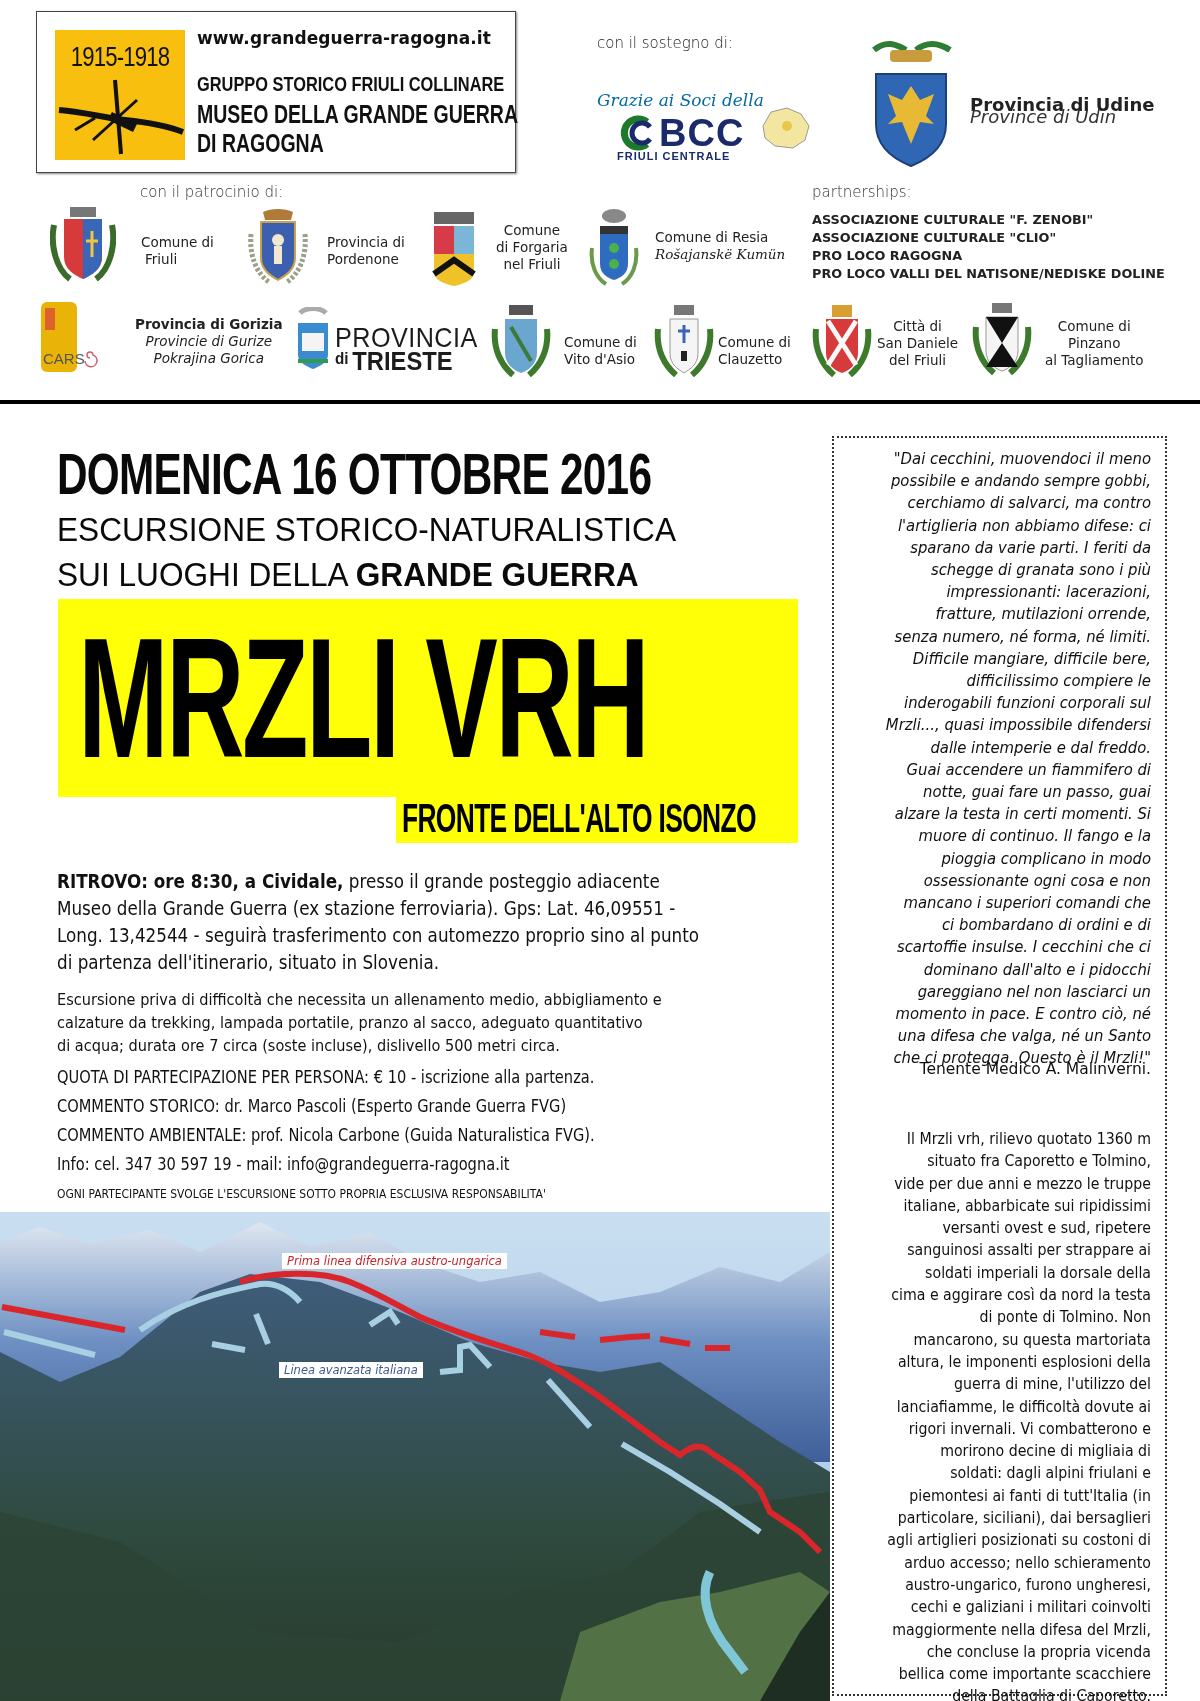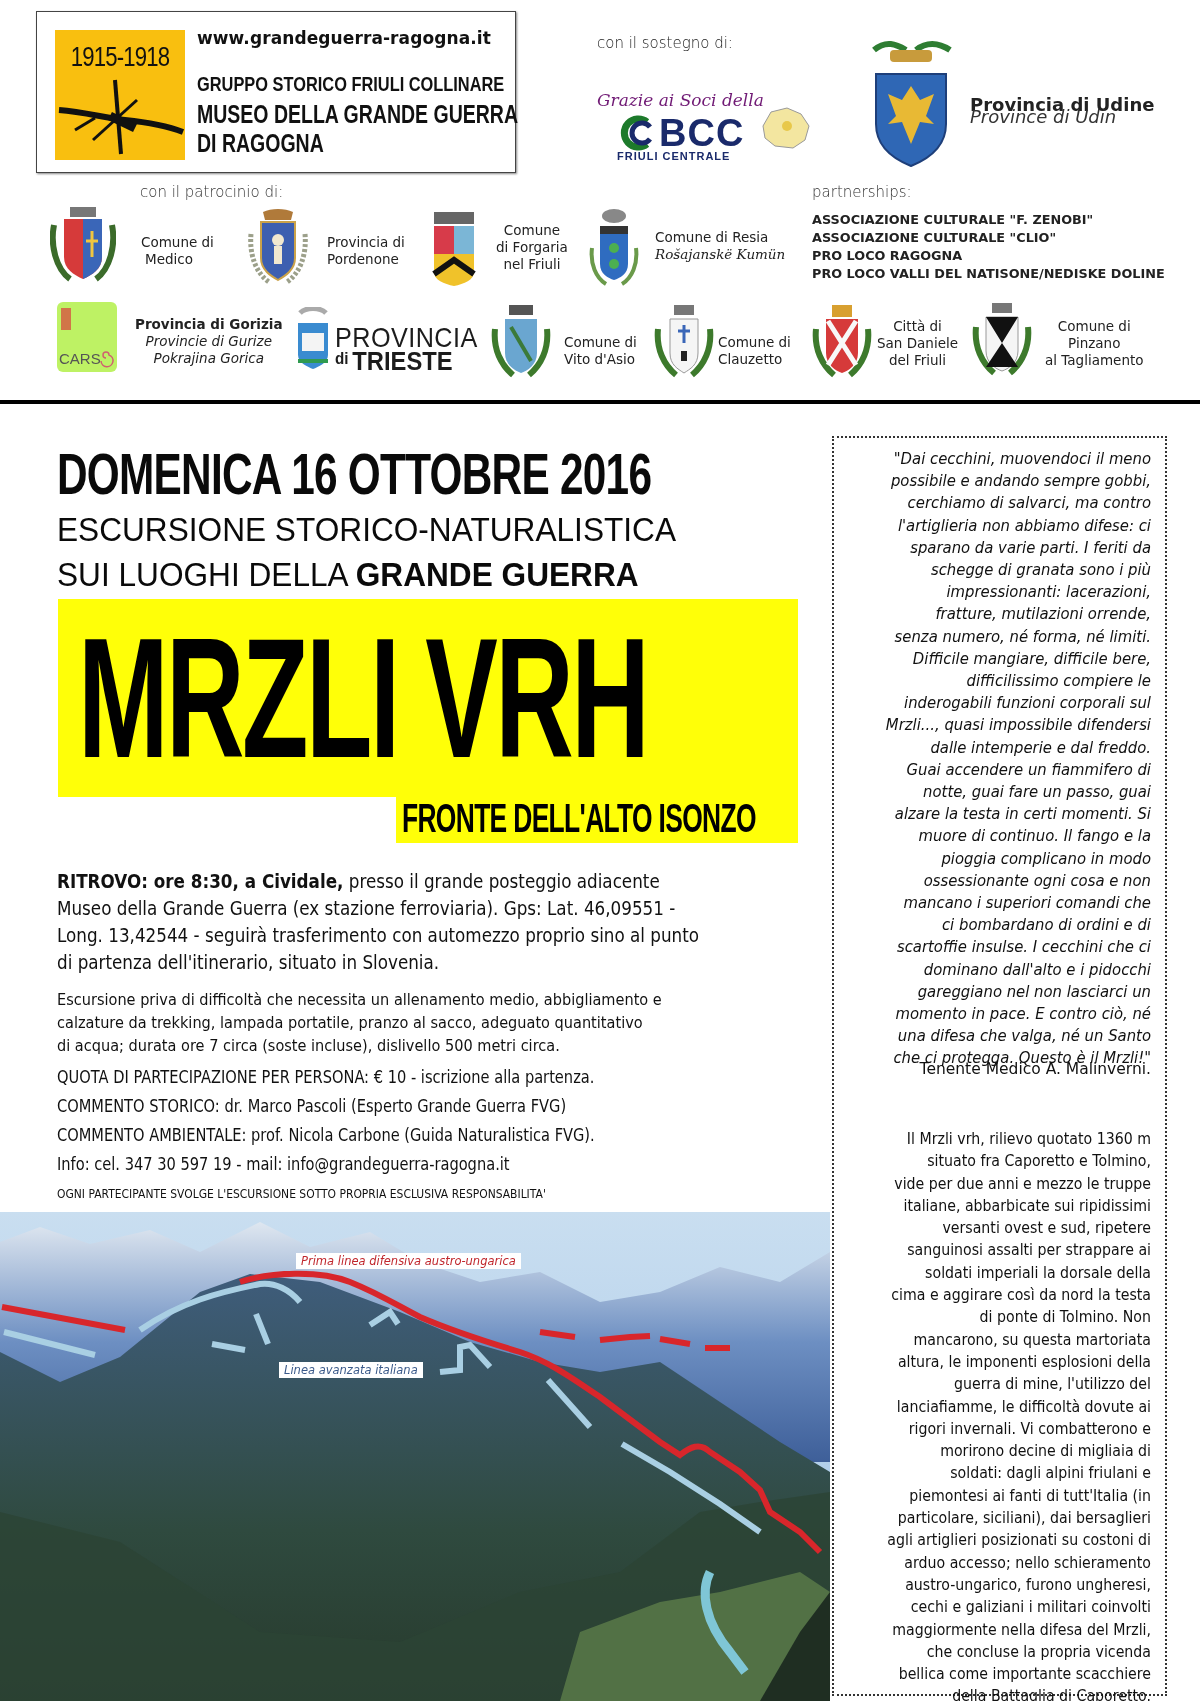--- a/index.html
+++ b/index.html
@@ -13,21 +13,21 @@
   .logo-square { left: 18px; top: 18px; width: 130px; height: 130px; background: #f9bf0f; }
   .logo-years { position: absolute; left: 0; right: 0; top: 12px; text-align: center; font-family: "Liberation Sans Narrow", "Liberation Sans", sans-serif; font-size: 27px; letter-spacing: -1px; color: #111; transform: scaleX(0.82); }
   .logo-wire { position: absolute; left: 0; top: 40px; width: 130px; height: 90px; }
   .site-url { left: 160px; top: 16px; font-size: 17px; font-weight: bold; color: #111; letter-spacing: 0.1px; }
   .org-line { left: 160px; font-family: "Liberation Sans", sans-serif; font-weight: bold; color: #111; transform-origin: left top; transform: scaleX(0.78); white-space: nowrap; }
   .org-1 { top: 60px; font-size: 21px; }
   .org-2 { top: 88px; font-size: 25px; }
   .org-3 { top: 117px; font-size: 25px; }
 
   .support-label { left: 597px; top: 34px; font-size: 15px; color: #222; font-weight: 300; }
-  .bcc-thanks { left: 597px; top: 90px; font-family: "DejaVu Serif", serif; font-style: italic; font-size: 17px; color: #701a75; }
+  .bcc-thanks { left: 597px; top: 90px; font-family: "DejaVu Serif", serif; font-style: italic; font-size: 17px; color: #0369a1; }
   .bcc-logo { left: 592px; top: 112px; width: 200px; height: 56px; margin-left: 25px; }
   .bcc-word { position: absolute; left: 42px; top: 0px; font-family: "Liberation Sans", sans-serif; font-weight: bold; font-size: 38px; color: #1a2a6b; letter-spacing: 1px; }
   .bcc-sub { position: absolute; left: 0; top: 38px; font-family: "Liberation Sans", sans-serif; font-weight: bold; font-size: 11px; color: #1a2a6b; letter-spacing: 1px; }
   .udine-crest { left: 866px; top: 40px; width: 90px; height: 128px; }
   .udine-name { left: 970px; top: 82px; font-size: 18px; font-weight: bold; color: #222; margin-top: 12px; }
   .udine-name-2 { left: 970px; top: 106px; font-size: 18px; font-style: italic; color: #333; }
 
   .patron-label { left: 140px; top: 183px; font-size: 15px; color: #333; font-weight: 300; }
   .partners-label { left: 812px; top: 183px; font-size: 15px; color: #333; font-weight: 300; }
   .partners-list { left: 812px; top: 211px; font-size: 12.8px; font-weight: bold; color: #222; line-height: 18px; white-space: nowrap; }
@@ -63,21 +63,21 @@
   .p-quota { top: 1067px; }
   .p-storico { top: 1096px; }
   .p-ambient { top: 1125px; }
   .p-info { top: 1154px; }
   .p-resp { top: 1186px; font-size: 12.5px; transform: scaleX(0.86); width: 900px; }
 
   
   .photo { left: 0; top: 1212px; width: 830px; height: 489px; overflow: hidden; }
   .photo svg { display: block; }
   .photo-label { position: absolute; background: #ffffff; padding: 1px 5px; font-family: "DejaVu Sans", sans-serif; font-style: italic; font-size: 11.5px; white-space: nowrap; }
-  .label-austro { left: 296px; top: 41px; color: #c0262c; }
+  .label-austro { left: 282px; top: 41px; color: #c0262c; }
   .label-italian { left: 266px; top: 150px; color: #3b5a8a; margin-left: 13px; }
 
   
   .side-box { left: 832px; top: 436px; width: 335px; height: 1260px; border: 2px dotted #333; }
   .quote { position: absolute; left: 6px; right: 14px; top: 10px; text-align: right; font-family: "DejaVu Sans", sans-serif; font-style: italic; font-size: 15.8px; line-height: 22.2px; color: #111; transform-origin: right top; transform: scaleX(0.94); }
   .attribution { position: absolute; right: 14px; top: 622px; font-size: 15.5px; color: #111; }
   .history { position: absolute; left: 6px; right: 14px; top: 690px; text-align: right; font-size: 15.4px; line-height: 22.3px; color: #111; transform-origin: right top; transform: scaleX(0.92); }
 </style>
 </head>
 <body>
@@ -134,21 +134,21 @@
 
 <svg class="crest" style="left:50px;top:205px" width="66" height="80" viewBox="0 0 66 80">
   <rect x="20" y="2" width="26" height="10" fill="#777"></rect>
   <path d="M4 20 C0 40 6 64 20 74 M62 20 C66 40 60 64 46 74" stroke="#3b6b2a" stroke-width="6" fill="none"></path>
   <path d="M14 14 L52 14 L52 52 C52 64 42 70 33 74 C24 70 14 64 14 52 Z" fill="#d63a3a"></path>
   <path d="M33 14 L52 14 L52 52 C52 64 42 70 33 74 Z" fill="#3a66b8"></path>
   <path d="M42 26 L42 52 M36 36 L48 36" stroke="#f0c640" stroke-width="3"></path>
 </svg>
 <div class="crest-label" style="left:141px;top:234px">
   <div>Comune di</div>
-    <div style="padding-left:4px">Medico</div>
+    <div style="padding-left:4px">Friuli</div>
 </div>
 
 <svg class="crest" style="left:245px;top:208px" width="66" height="78" viewBox="0 0 66 78">
   <path d="M18 4 C26 0 40 0 48 4 L46 12 L20 12 Z" fill="#b07a3a"></path>
   <path d="M6 26 C4 48 12 66 24 74 M60 26 C62 48 54 66 42 74" stroke="#9ca08a" stroke-width="5" fill="none" stroke-dasharray="3 2"></path>
   <path d="M16 14 L50 14 L50 50 C50 62 40 68 33 72 C26 68 16 62 16 50 Z" fill="#3d5fb0" stroke="#caa24a" stroke-width="2"></path>
   <circle cx="33" cy="32" r="6" fill="#f2e8cf"></circle>
   <rect x="29" y="38" width="8" height="18" fill="#f2e8cf"></rect>
 </svg>
 <div class="crest-label" style="left:327px;top:234px">
@@ -176,21 +176,21 @@
   <path d="M12 18 L40 18 L40 56 C40 66 32 70 26 72 C20 70 12 66 12 56 Z" fill="#2f6cc0"></path>
   <rect x="12" y="18" width="28" height="8" fill="#333"></rect>
   <circle cx="26" cy="40" r="5" fill="#4caf50"></circle>
     <circle cx="26" cy="56" r="5" fill="#4caf50"></circle>
 </svg>
 <div class="crest-label" style="left:655px;top:229px">
   <div>Comune di Resia</div>
     <div class="it">Rošajanskë Kumün</div>
 </div>
 
-<div class="crest" style="left:57px;top:302px;width:60px;height:70px;background:#bef264;border-radius:6px">
+<div class="crest" style="left:41px;top:302px;width:36px;height:70px;background:#eab308;border-radius:6px">
   <div style="position:absolute;left:4px;top:6px;width:10px;height:22px;background:#d8403c;opacity:0.7"></div>
   <div style="position:absolute;left:2px;top:48px;font-size:15px;color:#555;font-family:'Liberation Sans',sans-serif">CARS</div>
   <svg style="position:absolute;left:40px;top:46px" width="18" height="20" viewBox="0 0 18 20">
       <path d="M9 10 a3 3 0 1 1 3 -3 a6 6 0 1 1 -8 6" stroke="#d06070" fill="none" stroke-width="1.5"></path>
     </svg>
 </div>
 <div class="crest-label center" style="left:135px;top:316px">
   <div style="font-weight:bold">Provincia di Gorizia</div>
   <div style="font-style:italic">Provincie di Gurize</div>
   <div style="font-style:italic">Pokrajina Gorica</div>

